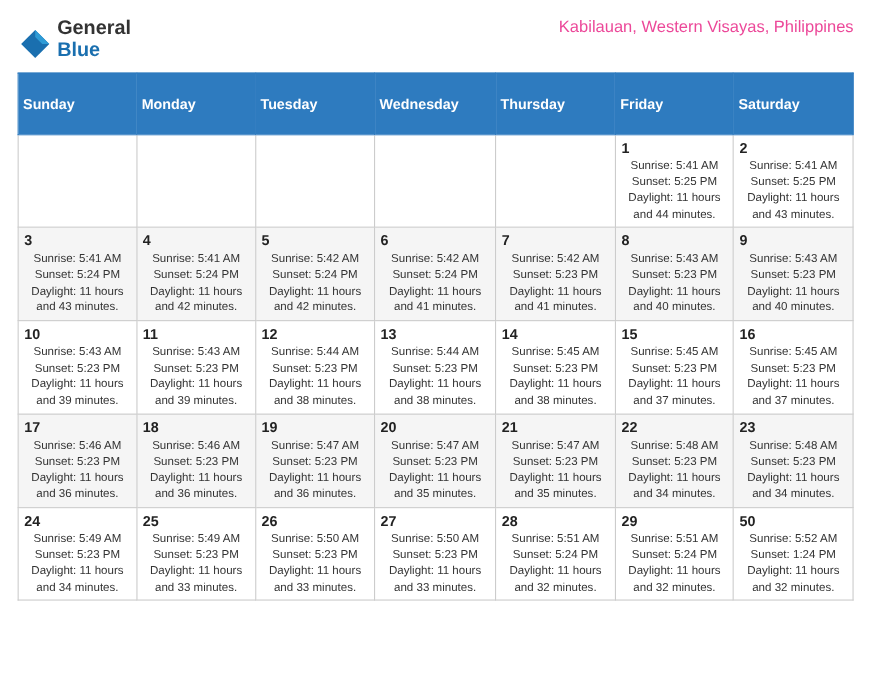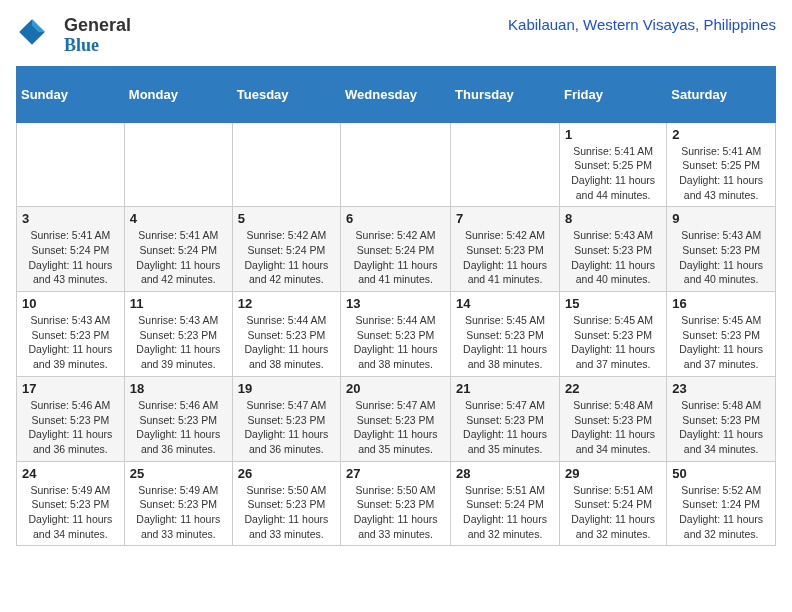--- a/index.html
+++ b/index.html
@@ -11,48 +11,48 @@
       padding: 16px;
     }
     .header {
       display: flex;
       justify-content: space-between;
       align-items: flex-start;
       margin-bottom: 10px;
     }
     .logo {
       display: flex;
-      align-items: flex-start;
-      gap: 16px;
+      align-items: flex-end;
+      gap: 4px;
     }
     .logo-text {
       font-size: 18px;
       font-weight: bold;
       line-height: 1.1;
     }
     .logo-text span {
       display: block;
     }
     .logo-general { color: #333; }
-    .logo-blue { color: #1a6faf; font-family: Liberation Serif, serif; }
+    .logo-blue { color: #1a6faf; }
     .logo-icon {
       width: 32px;
       height: 32px;
     }
     .title-block {
       text-align: right;
     }
     .month-title {
       font-size: 36px;
       font-weight: bold;
       color: #222;
     }
     .location {
       font-size: 15px;
-      color: #1d4ed8;
+      color: #ec4899;
     }
     .calendar {
       width: 100%;
       border-collapse: collapse;
       font-size: 11px;
     }
     .calendar th {
       background: #2e7bbf;
       color: #fff;
       padding: 20px 4px;

